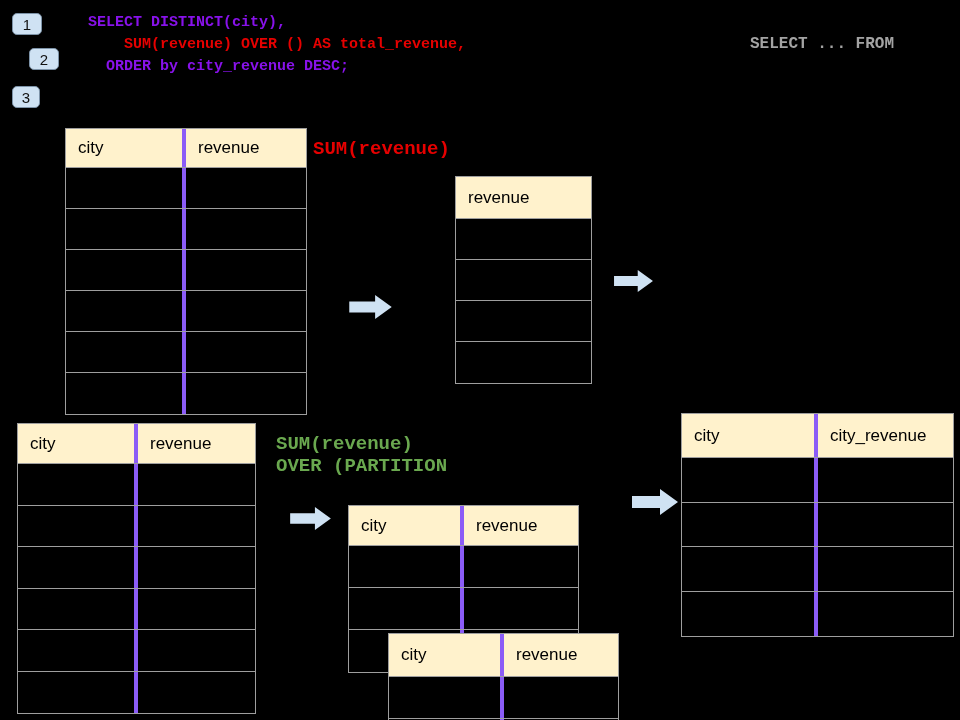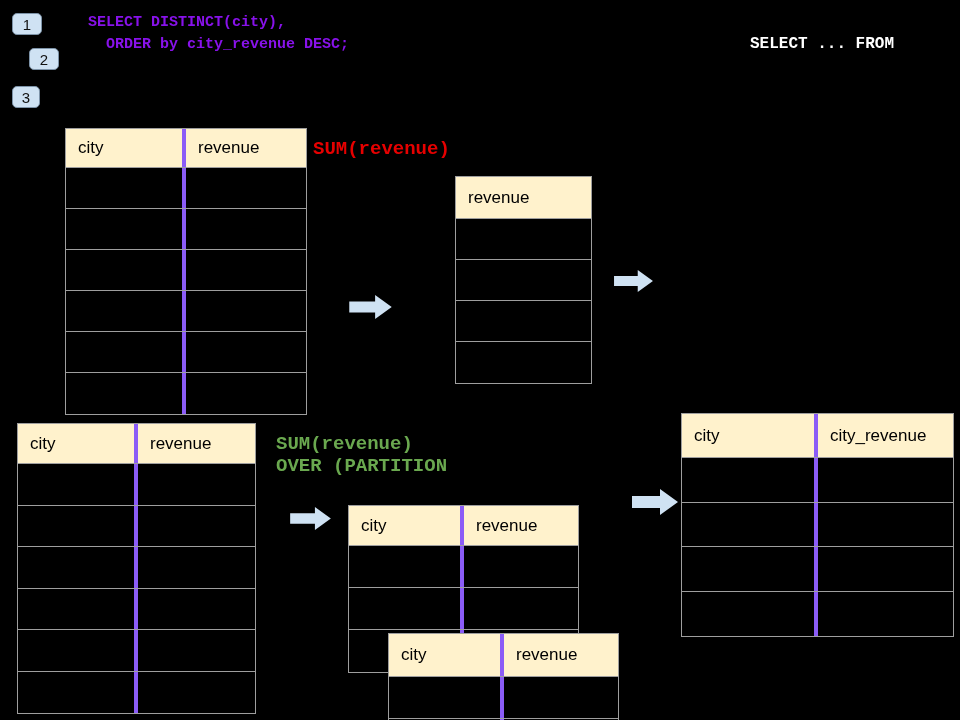--- a/index.html
+++ b/index.html
@@ -8,21 +8,21 @@
     overflow:hidden;font-family:"Liberation Sans",sans-serif;
   }
   
   pre.code{
     margin:0;position:absolute;white-space:pre;
     font-family:"Liberation Mono","DejaVu Sans Mono",monospace;
     font-weight:bold;
   }
   pre.code span{display:block;}
   .sql-main{left:88px;top:12px;font-size:15px;line-height:22px;}
-  .side-note{left:750px;top:34px;font-size:16px;line-height:20px;color:#ffffff;}
+  .side-note{left:750px;top:34px;font-size:16px;line-height:20px;color:#a3a3a3;}
   .label-total{left:313px;top:136px;font-size:19px;line-height:27px;color:#e60000;}
   .label-partition{left:276px;top:433px;font-size:19px;line-height:22px;color:#6aa84f;}
   .c-purple{color:#8812ea;}
   .c-red{color:#e60000;}
   .c-green{color:#6aa84f;}
   
   .badge{
     position:absolute;background:#cfe2f3;border:1px solid #7d93a8;border-radius:5px;
     color:#111;font-size:15px;display:flex;align-items:center;justify-content:center;
     box-sizing:border-box;
@@ -44,21 +44,21 @@
 </style>
 </head>
 <body>
 
 <div class="canvas">
 
   <div class="badge" style="left:12px;top:13px;width:30px;height:22px;">1</div>
   <div class="badge" style="left:29px;top:48px;width:30px;height:22px;">2</div>
   <div class="badge" style="left:12px;top:86px;width:28px;height:22px;">3</div>
 
-  <pre class="code sql-main"><span class="c-purple">SELECT DISTINCT(city),</span><span class="c-purple">  ORDER by city_revenue DESC;</span></pre>
+  <pre class="code sql-main"><span class="c-purple">SELECT DISTINCT(city),</span><span class="c-red">    SUM(revenue) OVER () AS total_revenue,</span><span class="c-purple">  ORDER by city_revenue DESC;</span></pre>
 
   <pre class="code side-note"><span>SELECT ... FROM</span></pre>
 
   <pre class="code label-total"><span>SUM(revenue)</span></pre>
 
   <pre class="code label-partition"><span>SUM(revenue)</span><span>OVER (PARTITION</span></pre>
 
   <div class="tbl" style="left:65px;top:128px;width:240px;">
     <div class="trow" style="height:39px;">
       <div class="tcell hcell" style="width:120px;">city</div>

